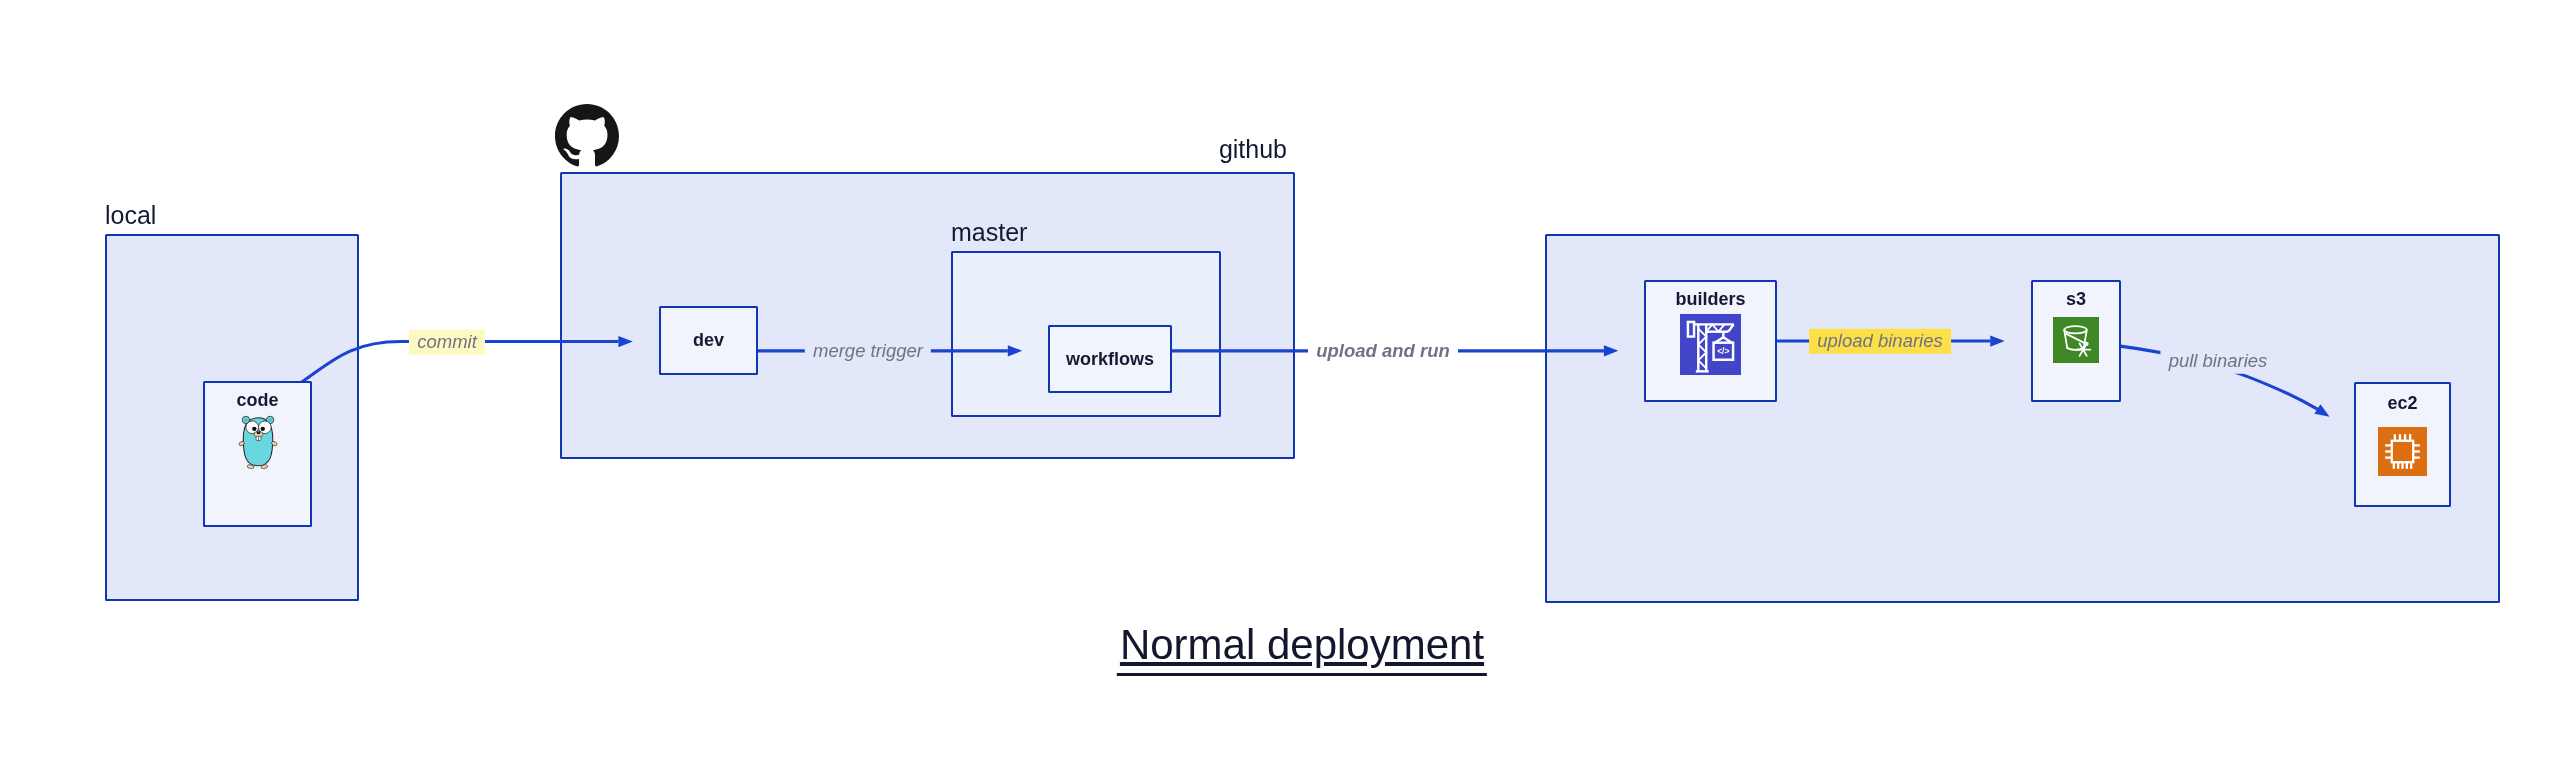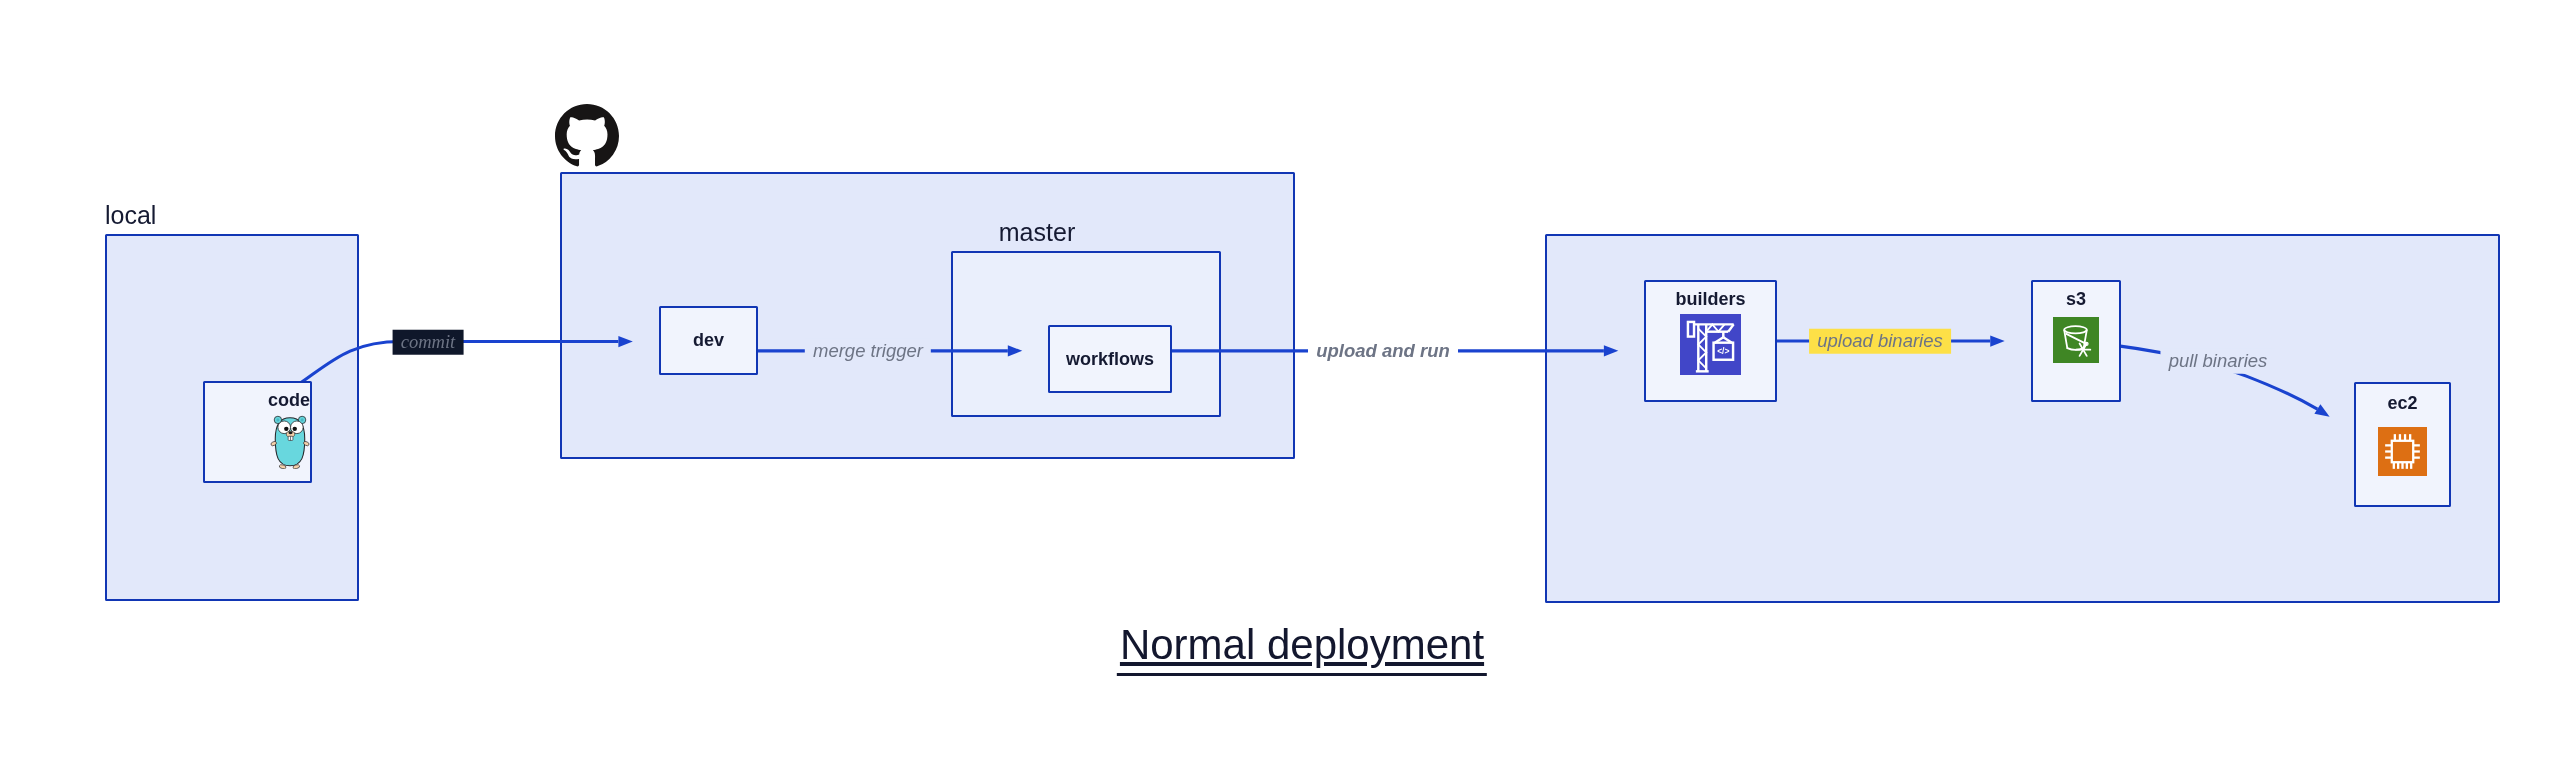--- a/index.html
+++ b/index.html
@@ -30,41 +30,42 @@
 <body>
 
 <div class="canvas">
 
   <div class="group" style="left:105px;top:234px;width:254px;height:367px;"></div>
   <div class="group" style="left:560px;top:172px;width:735px;height:287px;"></div>
   <div class="group master" style="left:951px;top:251px;width:270px;height:166px;"></div>
   <div class="group" style="left:1545px;top:234px;width:955px;height:369px;"></div>
 
   <div class="glabel" style="left:105px;top:201px;width:254px;">local</div>
-  <div class="glabel" style="left:902px;top:218px;width:270px;text-align:center;">master</div>
+  <div class="glabel" style="left:560px;top:135px;width:727px;text-align:right;">github</div>
+  <div class="glabel" style="left:951px;top:218px;width:270px;text-align:left;">master</div>
 
   <svg class="edges" width="2604" height="781" viewBox="0 0 5054 1516">
 
     <path d="M 558 760 C 635 712, 668 663, 778 663 L 1200 663"></path>
     <polygon points="0,-11 28,0 0,11" transform="translate(1200,663)"></polygon>
 
     <path d="M 1375 681 H 1956"></path>
     <polygon points="0,-11 28,0 0,11" transform="translate(1956,681)"></polygon>
 
     <path d="M 2226 681 H 3113"></path>
     <polygon points="0,-11 28,0 0,11" transform="translate(3113,681)"></polygon>
 
     <path d="M 3402 662 H 3863"></path>
     <polygon points="0,-11 28,0 0,11" transform="translate(3863,662)"></polygon>
 
     <path d="M 4068 666 C 4180 678, 4280 700, 4360 730 C 4420 753, 4465 775, 4498 794"></path>
     <polygon points="0,-11 28,0 0,11" transform="translate(4498,794) rotate(32)"></polygon>
   </svg>
 
-  <div class="node" style="left:178px;top:381px;width:109px;height:102px;align-items:flex-end;">
+  <div class="node" style="left:178px;top:381px;width:109px;height:146px;">
     <div class="node-label" style="margin-top:7.2px;">code</div>
     <svg class="icon-tile" width="40" height="55" viewBox="0 0 76 104" style="margin-top:3.1px;">
       <path d="M38 7 C18 7 10 22 10 47 C10 79 15 98 38 98 C61 98 66 79 66 47 C66 22 58 7 38 7 Z" fill="#68d7de" stroke="#26282b" stroke-width="2"></path>
       <circle cx="15" cy="11" r="7" fill="#68d7de" stroke="#26282b" stroke-width="1.5"></circle>
       <circle cx="61" cy="11" r="7" fill="#68d7de" stroke="#26282b" stroke-width="1.5"></circle>
       <circle cx="15" cy="11" r="3" fill="#49b9c4"></circle>
       <circle cx="61" cy="11" r="3" fill="#49b9c4"></circle>
       <circle cx="27" cy="25" r="12" fill="#ffffff" stroke="#26282b" stroke-width="1.5"></circle>
       <circle cx="51" cy="25" r="12" fill="#ffffff" stroke="#26282b" stroke-width="1.5"></circle>
       <circle cx="31" cy="28" r="4.2" fill="#111111"></circle>
@@ -149,21 +150,21 @@
         <line x1="14" y1="36" x2="27" y2="36"></line>
           <line x1="14" y1="48" x2="27" y2="48"></line>
           <line x1="14" y1="60" x2="27" y2="60"></line>
         <line x1="69" y1="36" x2="82" y2="36"></line>
           <line x1="69" y1="48" x2="82" y2="48"></line>
           <line x1="69" y1="60" x2="82" y2="60"></line>
       </g>
     </svg>
   </div>
 
-  <div class="edge-label" style="left:428px;top:342px;background:#0f172a;font-family:Liberation Serif, serif;">commit</div>
+  <div class="edge-label" style="left:447px;top:342px;background:#fef9c3;">commit</div>
   <div class="edge-label" style="left:868px;top:351px;background:#e2e8fa;">merge trigger</div>
   <div class="edge-label" style="left:1383px;top:351px;background:#ffffff;font-weight:bold;">upload and run</div>
   <div class="edge-label" style="left:1880px;top:341px;background:#fde047;">upload binaries</div>
   <div class="edge-label" style="left:2218px;top:361px;background:#e2e8fa;">pull binaries</div>
 
   <svg width="64" height="64" viewBox="0 0 16 16" style="position:absolute;left:555px;top:104px;">
     <path fill="#171515" d="M8 0C3.58 0 0 3.58 0 8c0 3.54 2.29 6.53 5.47 7.59.4.07.55-.17.55-.38 0-.19-.01-.82-.01-1.49-2.01.37-2.53-.49-2.69-.94-.09-.23-.48-.94-.82-1.13-.28-.15-.68-.52-.01-.53.63-.01 1.08.58 1.23.82.72 1.21 1.87.87 2.33.66.07-.52.28-.87.51-1.07-1.78-.2-3.64-.89-3.64-3.95 0-.87.31-1.59.82-2.15-.08-.2-.36-1.02.08-2.12 0 0 .67-.21 2.2.82.64-.18 1.32-.27 2-.27.68 0 1.36.09 2 .27 1.53-1.04 2.2-.82 2.2-.82.44 1.1.16 1.92.08 2.12.51.56.82 1.27.82 2.15 0 3.07-1.87 3.75-3.65 3.95.29.25.54.73.54 1.48 0 1.07-.01 1.93-.01 2.2 0 .21.15.46.55.38A8.012 8.012 0 0 0 16 8c0-4.42-3.58-8-8-8z"></path>
   </svg>
 
   <div class="title">Normal deployment</div>

